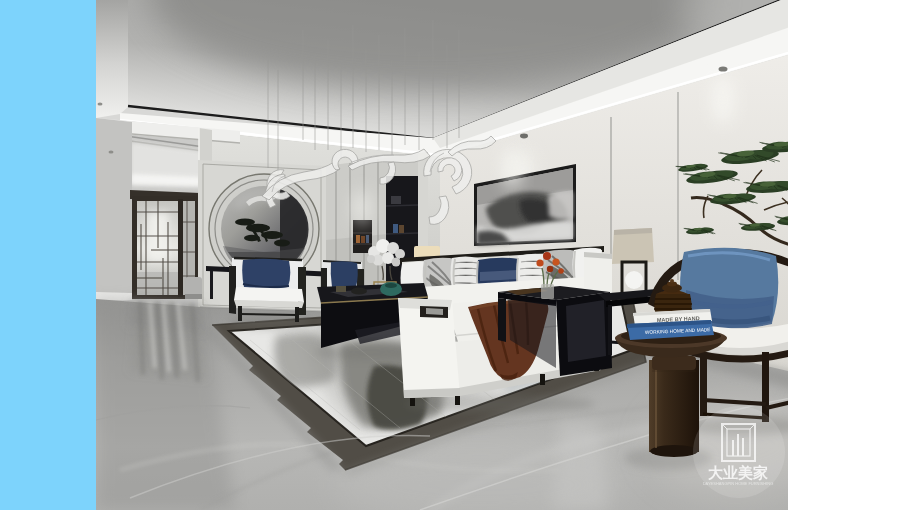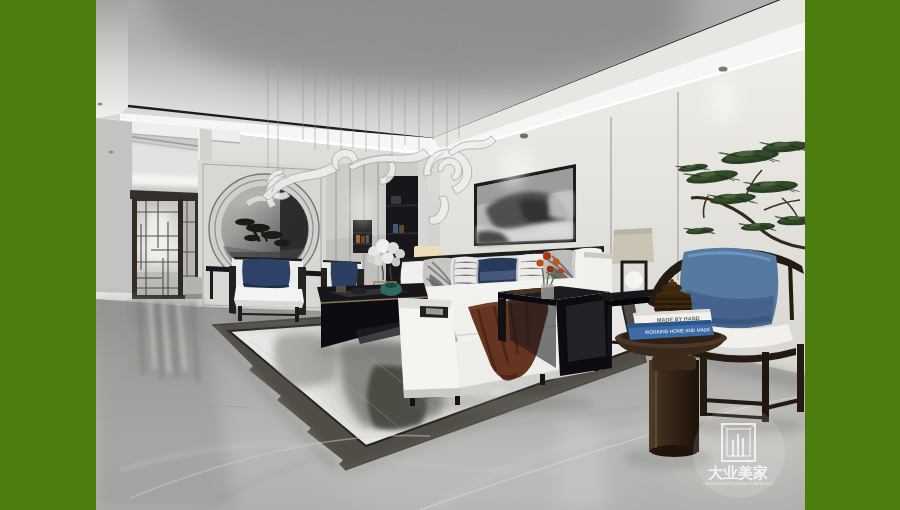--- a/index.html
+++ b/index.html
@@ -1,16 +1,16 @@
 <!DOCTYPE html>
 <html><head>
 <meta charset="utf-8">
 <style>
   html,body{margin:0;padding:0;background:#ffffff;}
-  #stage{position:relative;width:900px;height:510px;background:#4d7c0f;overflow:hidden;
+  #stage{position:relative;width:788px;height:510px;background:#7dd3fc;overflow:hidden;
          font-family:"Liberation Sans", sans-serif;}
 </style>
 </head>
 <body>
 
 <div id="stage">
 <svg width="900" height="510" viewBox="0 0 900 510">
 <defs>
   <clipPath id="photo">
           <rect x="96" y="0" width="709" height="510"></rect>

